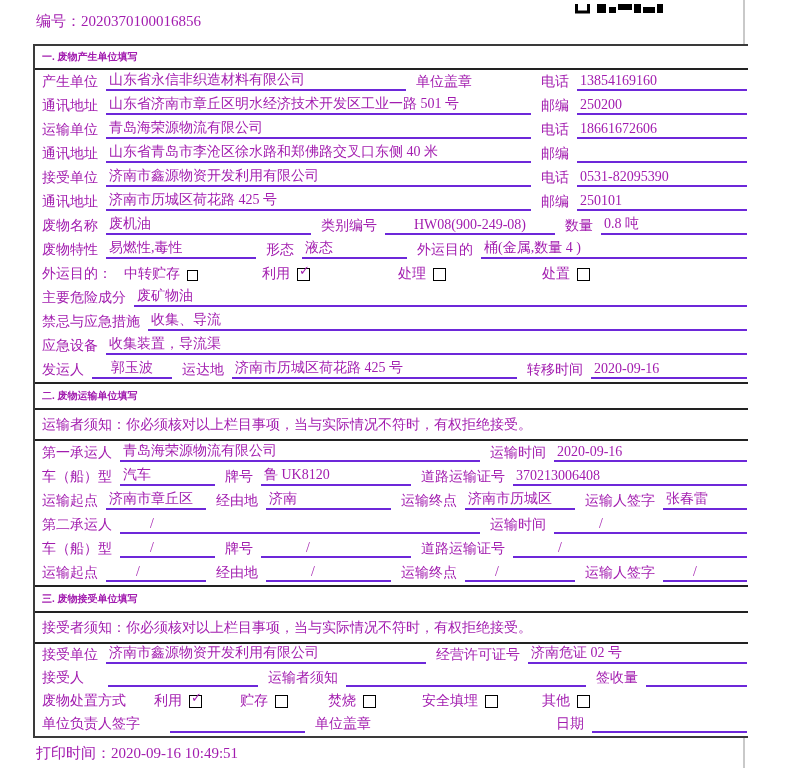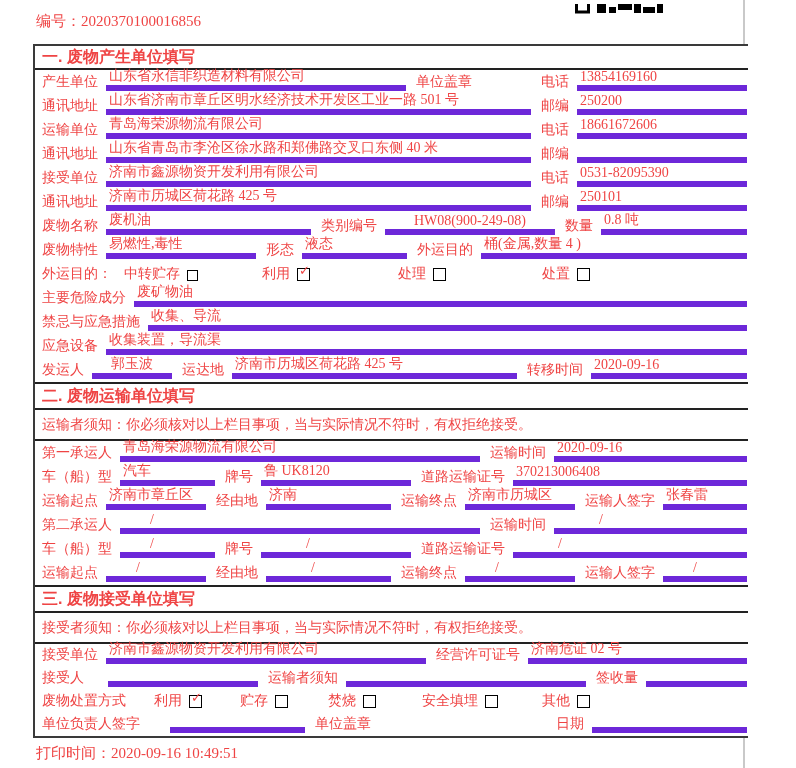--- a/index.html
+++ b/index.html
@@ -1,42 +1,42 @@
 <!DOCTYPE html>
 <html><head>
 <meta charset="utf-8">
 <style>
   * { box-sizing: border-box; margin: 0; padding: 0; }
   html,body { background:#ffffff; }
   body { width:796px; height:768px; }
   .page {
     position:relative; width:748px; height:768px; background:#fff; overflow:hidden;
-    font-family:"Liberation Serif","DejaVu Serif",serif; color:#ef4444;padding-left:8px;
+    font-family:"Liberation Serif","DejaVu Serif",serif; color:#a21caf;padding-left:8px;
   }
   .page-edge { position:absolute; top:0; right:3px; width:2px; height:100%; background:#c9c9c9; }
   .serial { position:absolute; left:36px; top:12px; font-size:15px; white-space:nowrap; }
   .doc-title {
     position:absolute; left:80px; right:40px; top:4px; text-align:center;
     font-size:23px; font-weight:bold; letter-spacing:1px;
     font-family:"Liberation Sans","DejaVu Sans",sans-serif;
   }
   .qr { position:absolute; left:575px; top:0; width:88px; height:10px; }
   .form-box { position:absolute; left:33px; top:44px; width:723px; border:2px solid #3a3a3a; background:#fff; }
   .sec + .sec { border-top:2px solid #222; }
   .sec-head {
     height:24px; display:flex; align-items:center; padding:0 7px;
-    border-bottom:2px solid #222; font-weight:bold; font-size:16px;
+    border-bottom:2px solid #222; font-weight:bold; font-size:10px;
     font-family:"Liberation Sans","DejaVu Sans",sans-serif;
   }
   .sec2 .sec-head, .sec3 .sec-head { height:26px; }
   .notice { height:31px; display:flex; align-items:center; padding:0 7px; border-bottom:2px solid #222; font-size:14px; white-space:nowrap; }
   .row { display:flex; align-items:flex-end; height:24px; padding:0 7px 3px 7px; font-size:14px; }
   .sec3 .row { height:23px; }
   .lbl { white-space:nowrap; flex-shrink:0; }
-  .val { border-bottom:6px solid #6d28d9; white-space:nowrap; overflow:hidden; min-width:18px; padding:0 3px; margin-left:8px; margin-right:10px; flex-shrink:0; }
+  .val { border-bottom:2px solid #6d28d9; white-space:nowrap; overflow:hidden; min-width:18px; padding:0 3px; margin-left:8px; margin-right:10px; flex-shrink:0; }
   .val:last-child { margin-right:0; }
   .fill { flex:1 1 auto; min-width:0; }
   .spacer { flex:1 1 auto; }
   .ctr { text-align:center; }
   .w80{width:80px}.w95{width:95px}.w100{width:100px}.w105{width:105px}.w110{width:110px}
   .w125{width:125px}.w135{width:135px}.w150{width:150px}.w155{width:155px}.w170{width:170px}
   .w205{width:205px}.w240{width:240px}.w285{width:285px}.w300{width:300px}.w320{width:320px}.w360{width:360px}
   .ml24{margin-left:24px}.ml30{margin-left:30px}
   .slash{padding-left:45px}.slash2{padding-left:30px}
   .opt { display:inline-flex; align-items:flex-end; }

